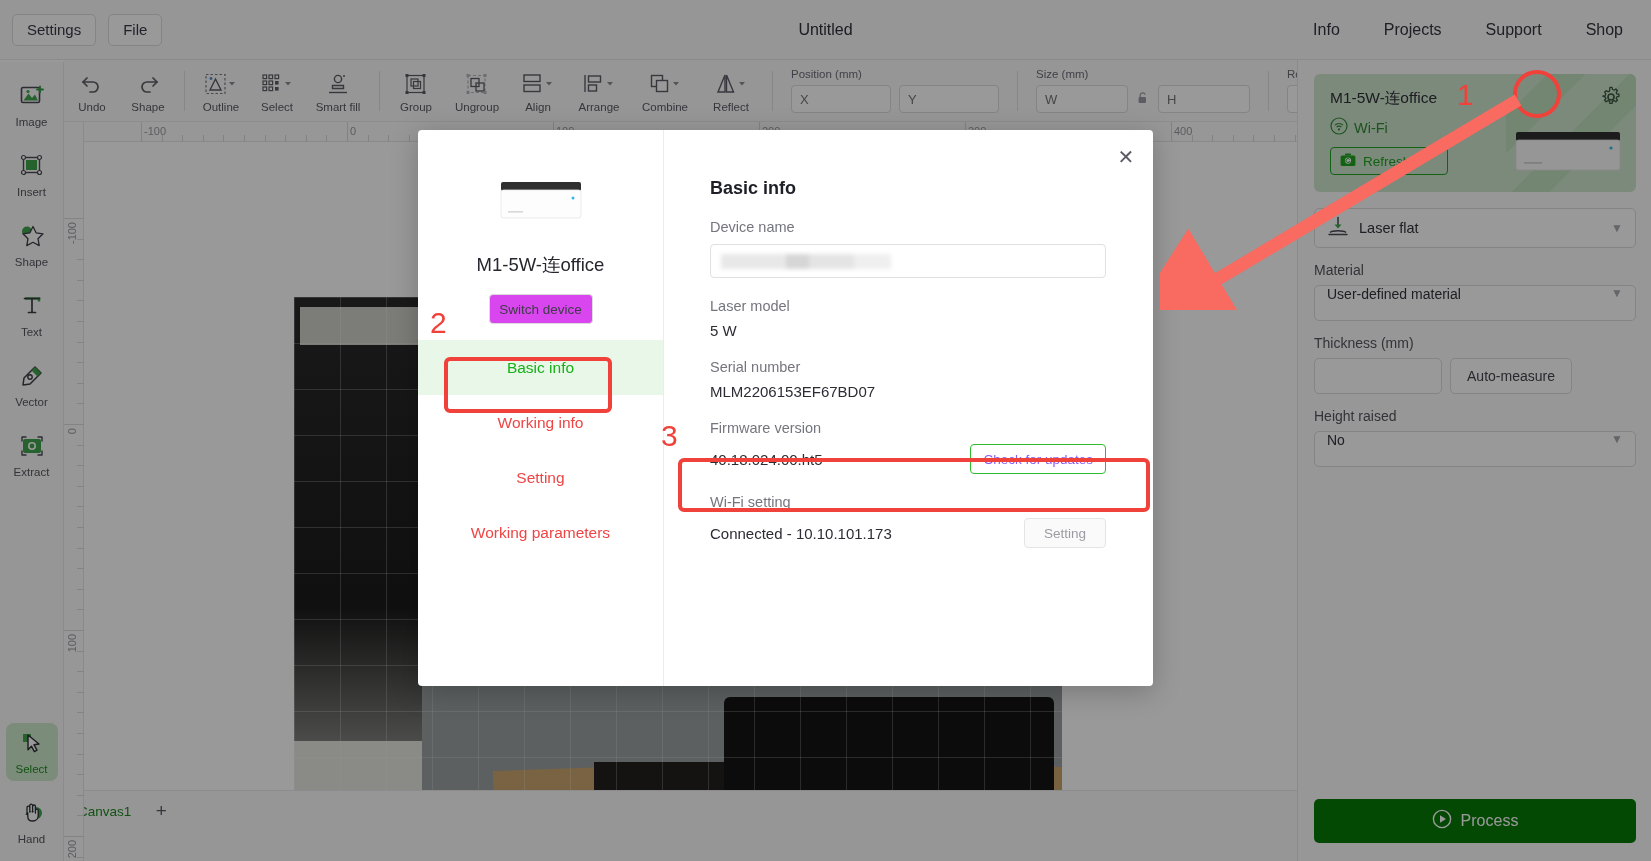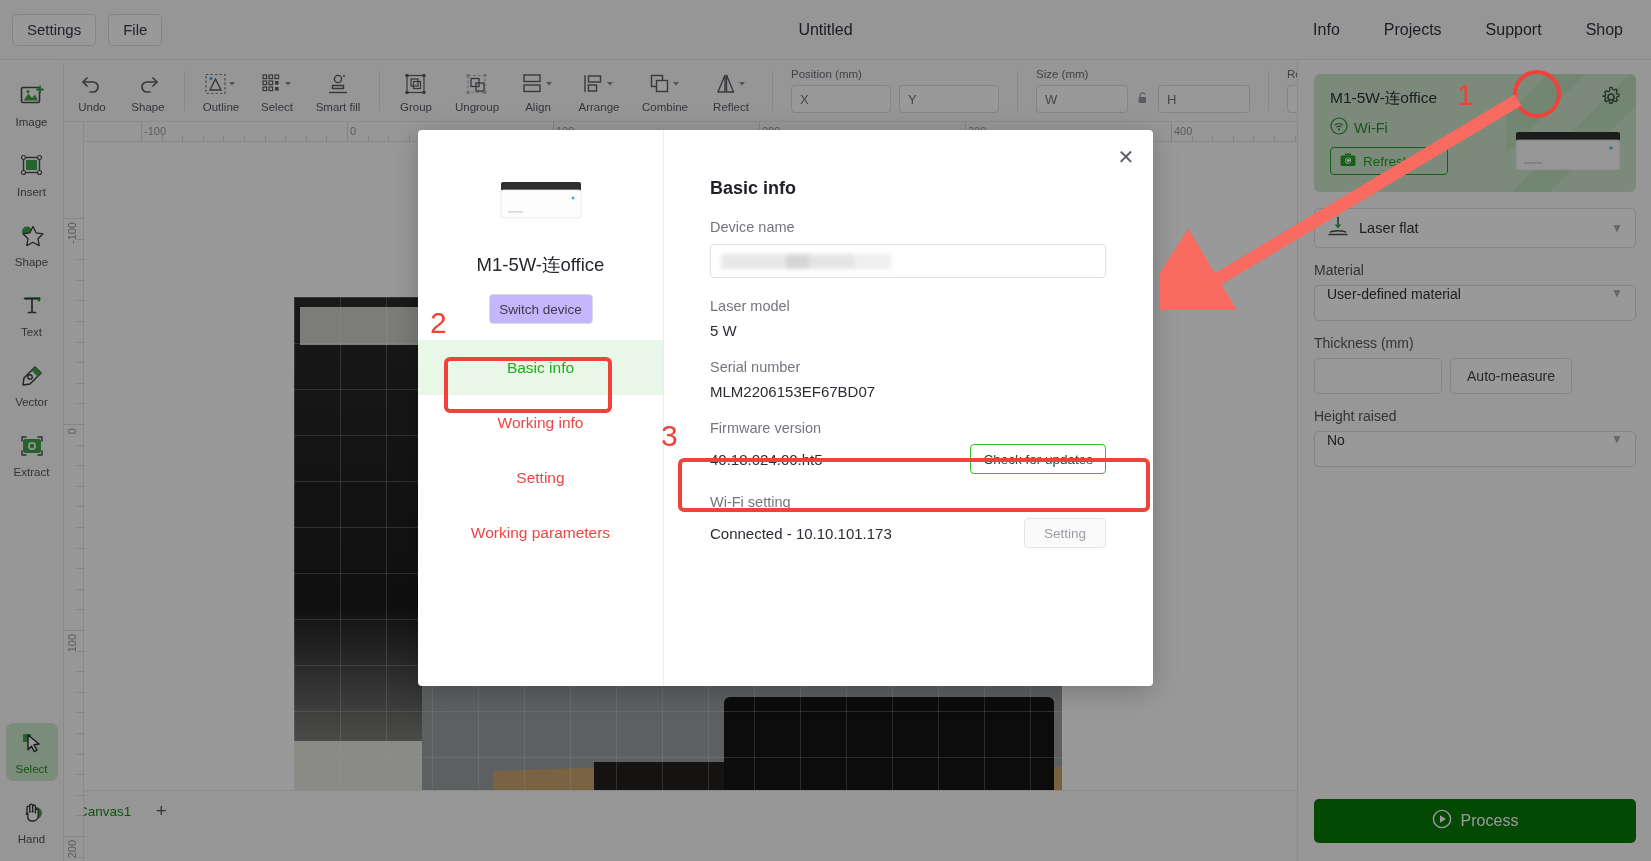--- a/index.html
+++ b/index.html
@@ -212,21 +212,21 @@
   .modal-close {
     position:absolute; right:14px; top:14px; width:26px; height:26px;
     display:flex; align-items:center; justify-content:center;
     font-size:20px; color:#5c5c66; cursor:pointer; line-height:1;
   }
   .m-left { width:246px; border-right:1px solid #ececec; padding-top:46px; text-align:center; position:relative; }
   .m-devimg { width:86px; height:50px; margin:0 auto; }
   .m-devname { margin-top:26px; font-size:18.5px; color:#26262e; }
   .m-switch {
     margin:17px auto 0; width:104px; height:30px; border:1px solid #dcdcdc;
-    border-radius:4px; background:#c4b5fd; font-size:13.5px; color:#3d3d46;
+    border-radius:4px; background:#d946ef; font-size:13.5px; color:#3d3d46;
     cursor:pointer; font-family:"Liberation Sans", sans-serif;
   }
   .m-nav { margin-top:16px; }
   .m-navitem {
     height:55px; display:flex; align-items:center; justify-content:center;
     font-size:15.5px; color:#ef4444; cursor:pointer;
   }
   .m-navitem.active { background:#e9f7e9; color:#18b018; }
   .m-right { flex:1; padding:48px 44px 0 46px; position:relative; }
   .m-title { font-size:18px; color:#1f1f28; font-weight:bold; }
@@ -237,21 +237,21 @@
   }
   .m-redacted {
     position:absolute; left:10px; top:9px; width:170px; height:15px;
     background:linear-gradient(90deg,#e8e8e8 0 38%, #d6d6d6 38% 52%, #e4e4e4 52% 78%, #efefef 78% 100%);
     filter:blur(2.2px);
   }
   .m-fvalue { margin-top:8px; font-size:15px; color:#2c2c35; }
   .m-row { display:flex; align-items:center; width:396px; }
   .m-chk {
     margin-left:auto; height:30px; padding:0 12px; border:1px solid #2fbd2f;
-    border-radius:4px; background:#fff; color:#14532d; font-size:13.5px;
+    border-radius:4px; background:#fff; color:#8b5cf6; font-size:13.5px;
     cursor:pointer; font-family:"Liberation Sans", sans-serif;
   }
   .m-setbtn {
     margin-left:auto; height:30px; width:82px; border:1px solid #e4e4e4;
     border-radius:4px; background:#fafafa; color:#9b9ba4; font-size:13.5px;
     cursor:pointer; font-family:"Liberation Sans", sans-serif;
   }
 
   
   .anno { position:absolute; z-index:80; pointer-events:none; }

